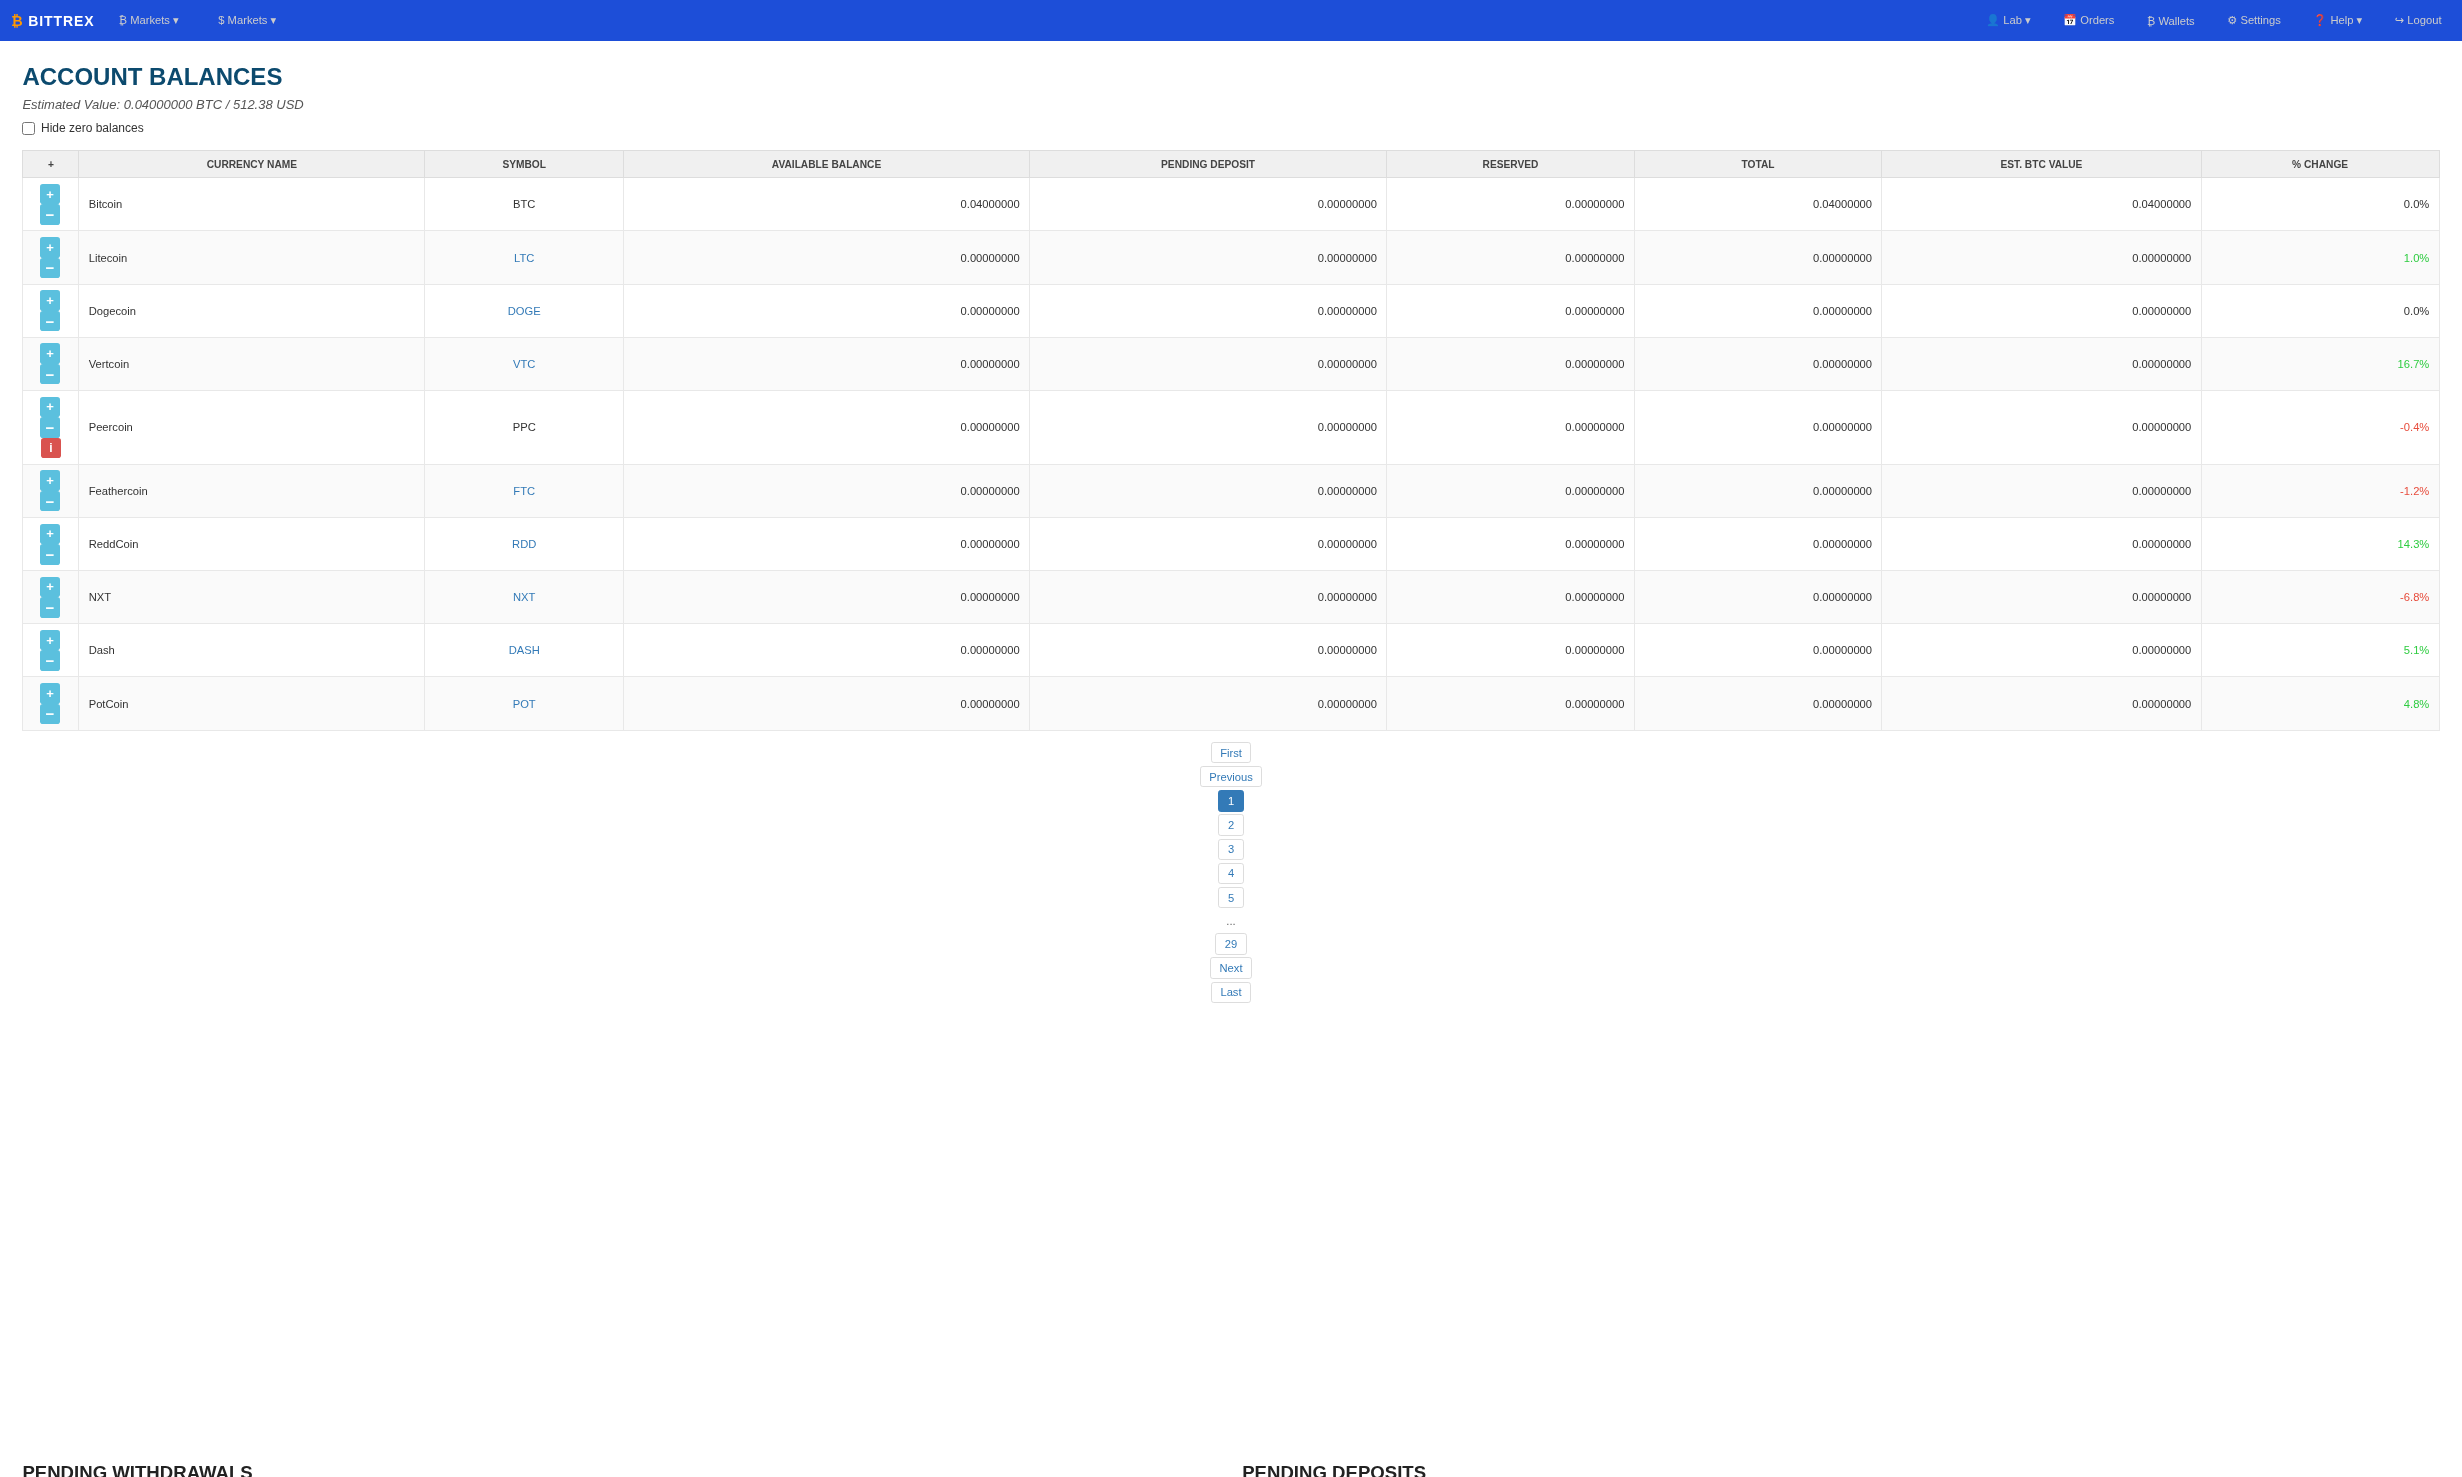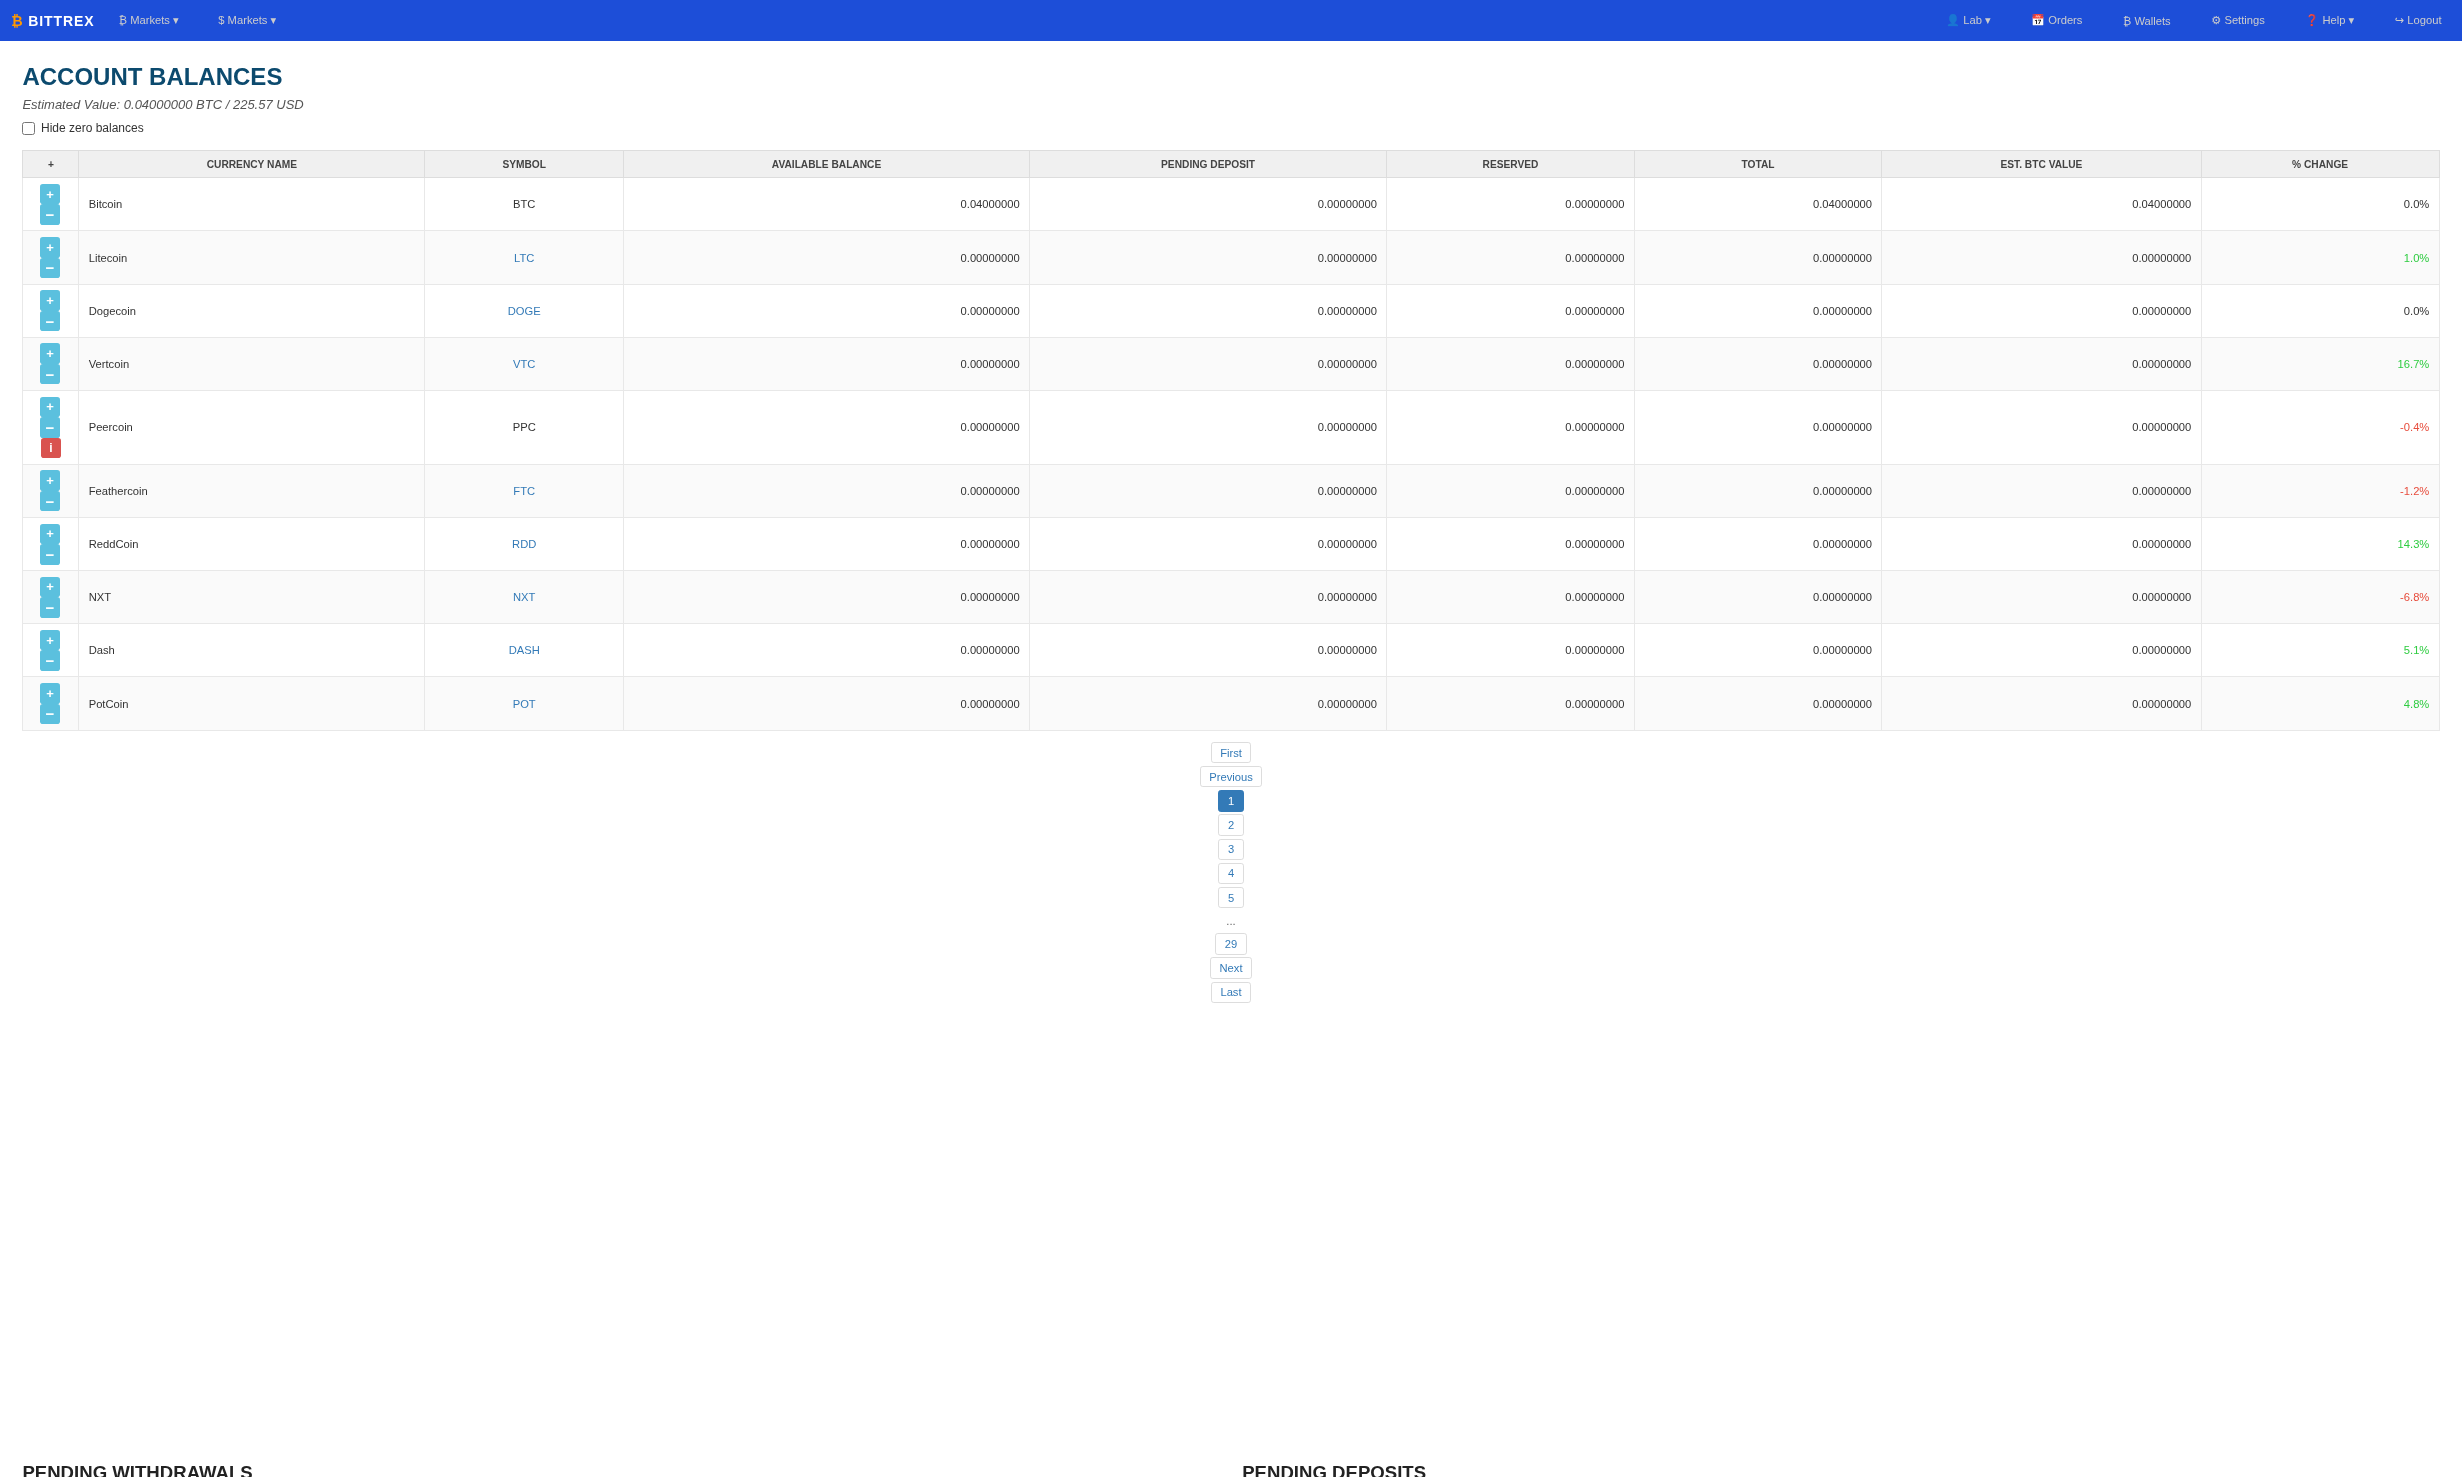--- a/index.html
+++ b/index.html
@@ -16,21 +16,21 @@
     }
     .nav-logo {
       color: #fff;
       font-weight: bold;
       font-size: 14px;
       margin-right: 15px;
       letter-spacing: 0.9px;
     }
     .nav-logo span { color: #f90; }
     .nav-left { display: flex; gap: 21px; flex: 1; }
-    .nav-right { display: flex; gap: 22px; }
+    .nav-right { display: flex; gap: 14px; }
     .nav-btn {
       background: none;
       border: none;
       color: #ccc;
       padding: 5.6px 9.3px;
       cursor: pointer;
       font-size: 11.2px;
       display: flex;
       align-items: center;
       gap: 3.7px;
@@ -195,21 +195,21 @@
     <button class="nav-btn">₿ Wallets</button>
     <button class="nav-btn">⚙ Settings</button>
     <button class="nav-btn">❓ Help ▾</button>
     <button class="nav-btn">↪ Logout</button>
   </div>
 </nav>
 
 <div class="main-content">
 
   <h1 class="page-title">ACCOUNT BALANCES</h1>
-  <div class="estimated-value">Estimated Value: 0.04000000 BTC / 225.57 USD</div>
+  <div class="estimated-value">Estimated Value: 0.04000000 BTC / 512.38 USD</div>
   <div class="hide-zero-row">
     <input type="checkbox" style="">
     <label>Hide zero balances</label>
   </div>
 
 
   <table>
     <thead>
       <tr>
         <th class="col-plus-header">+</th>

